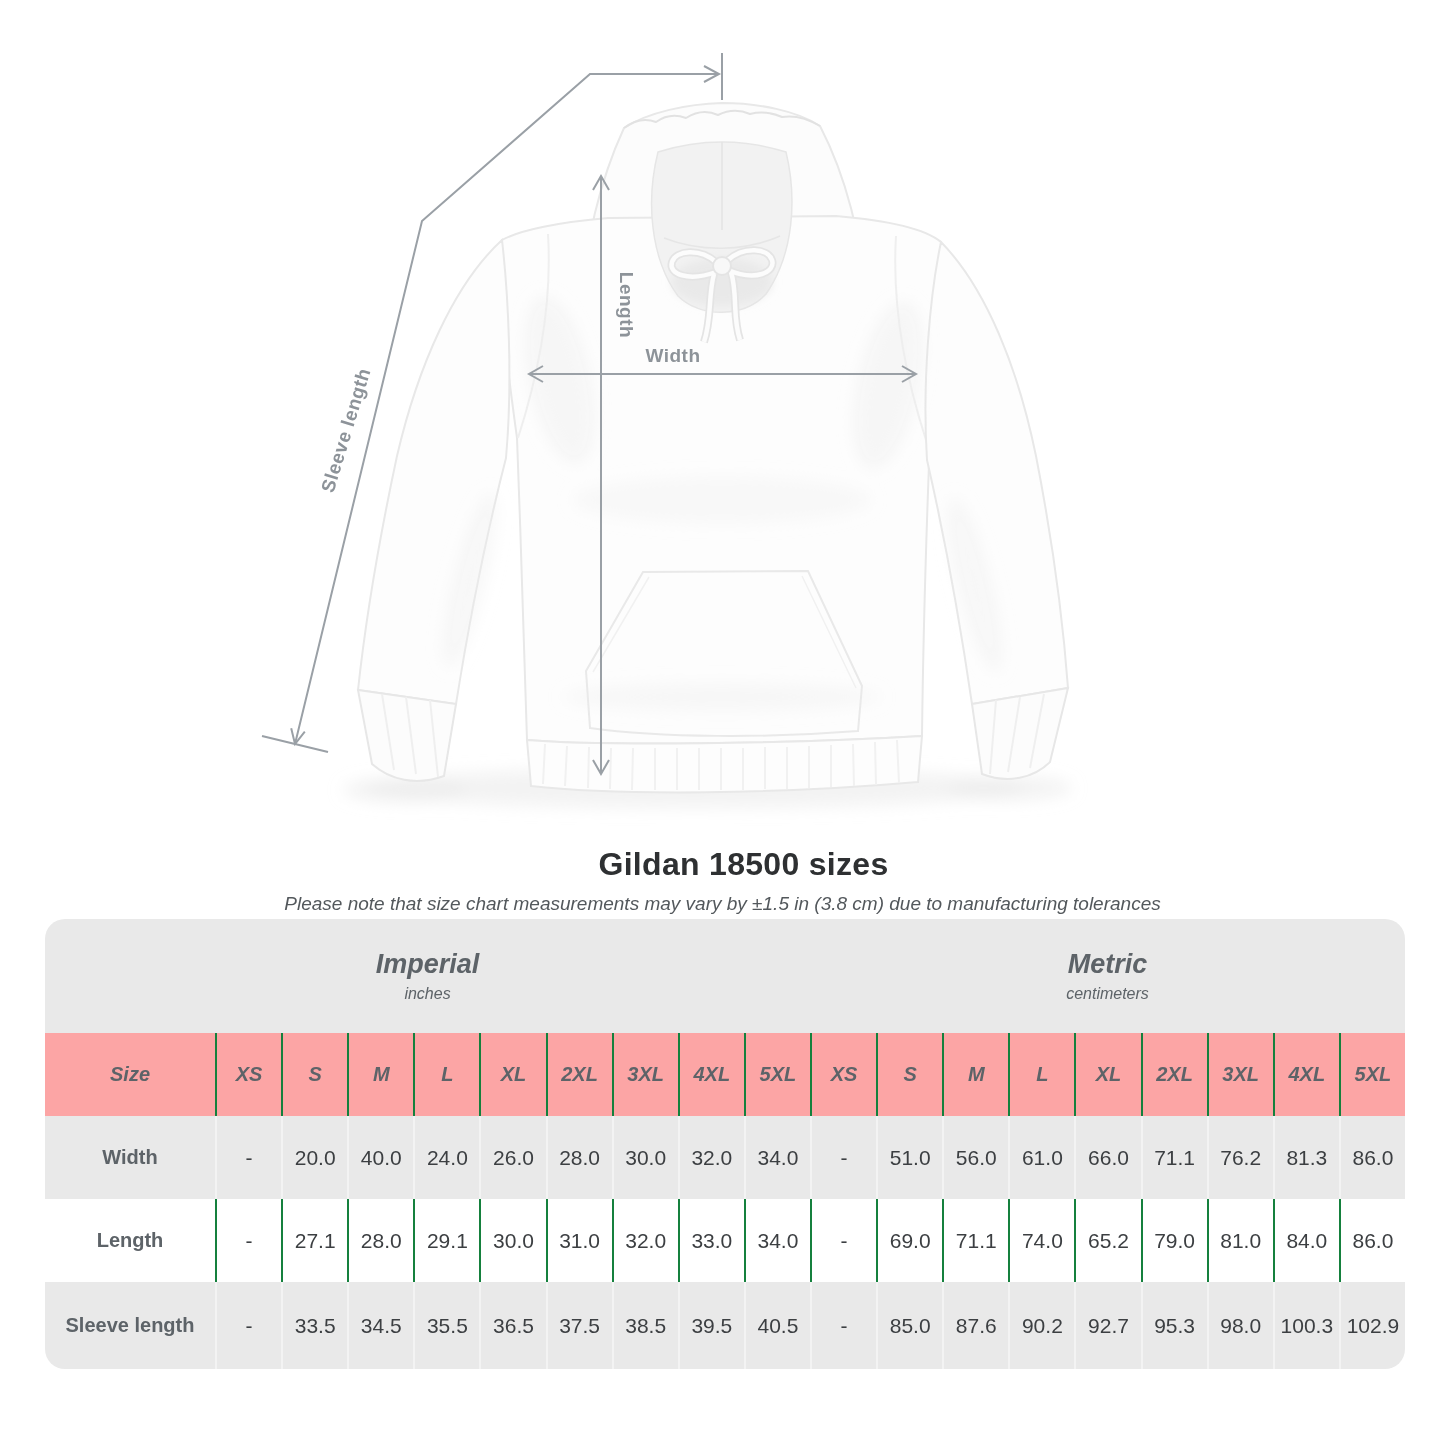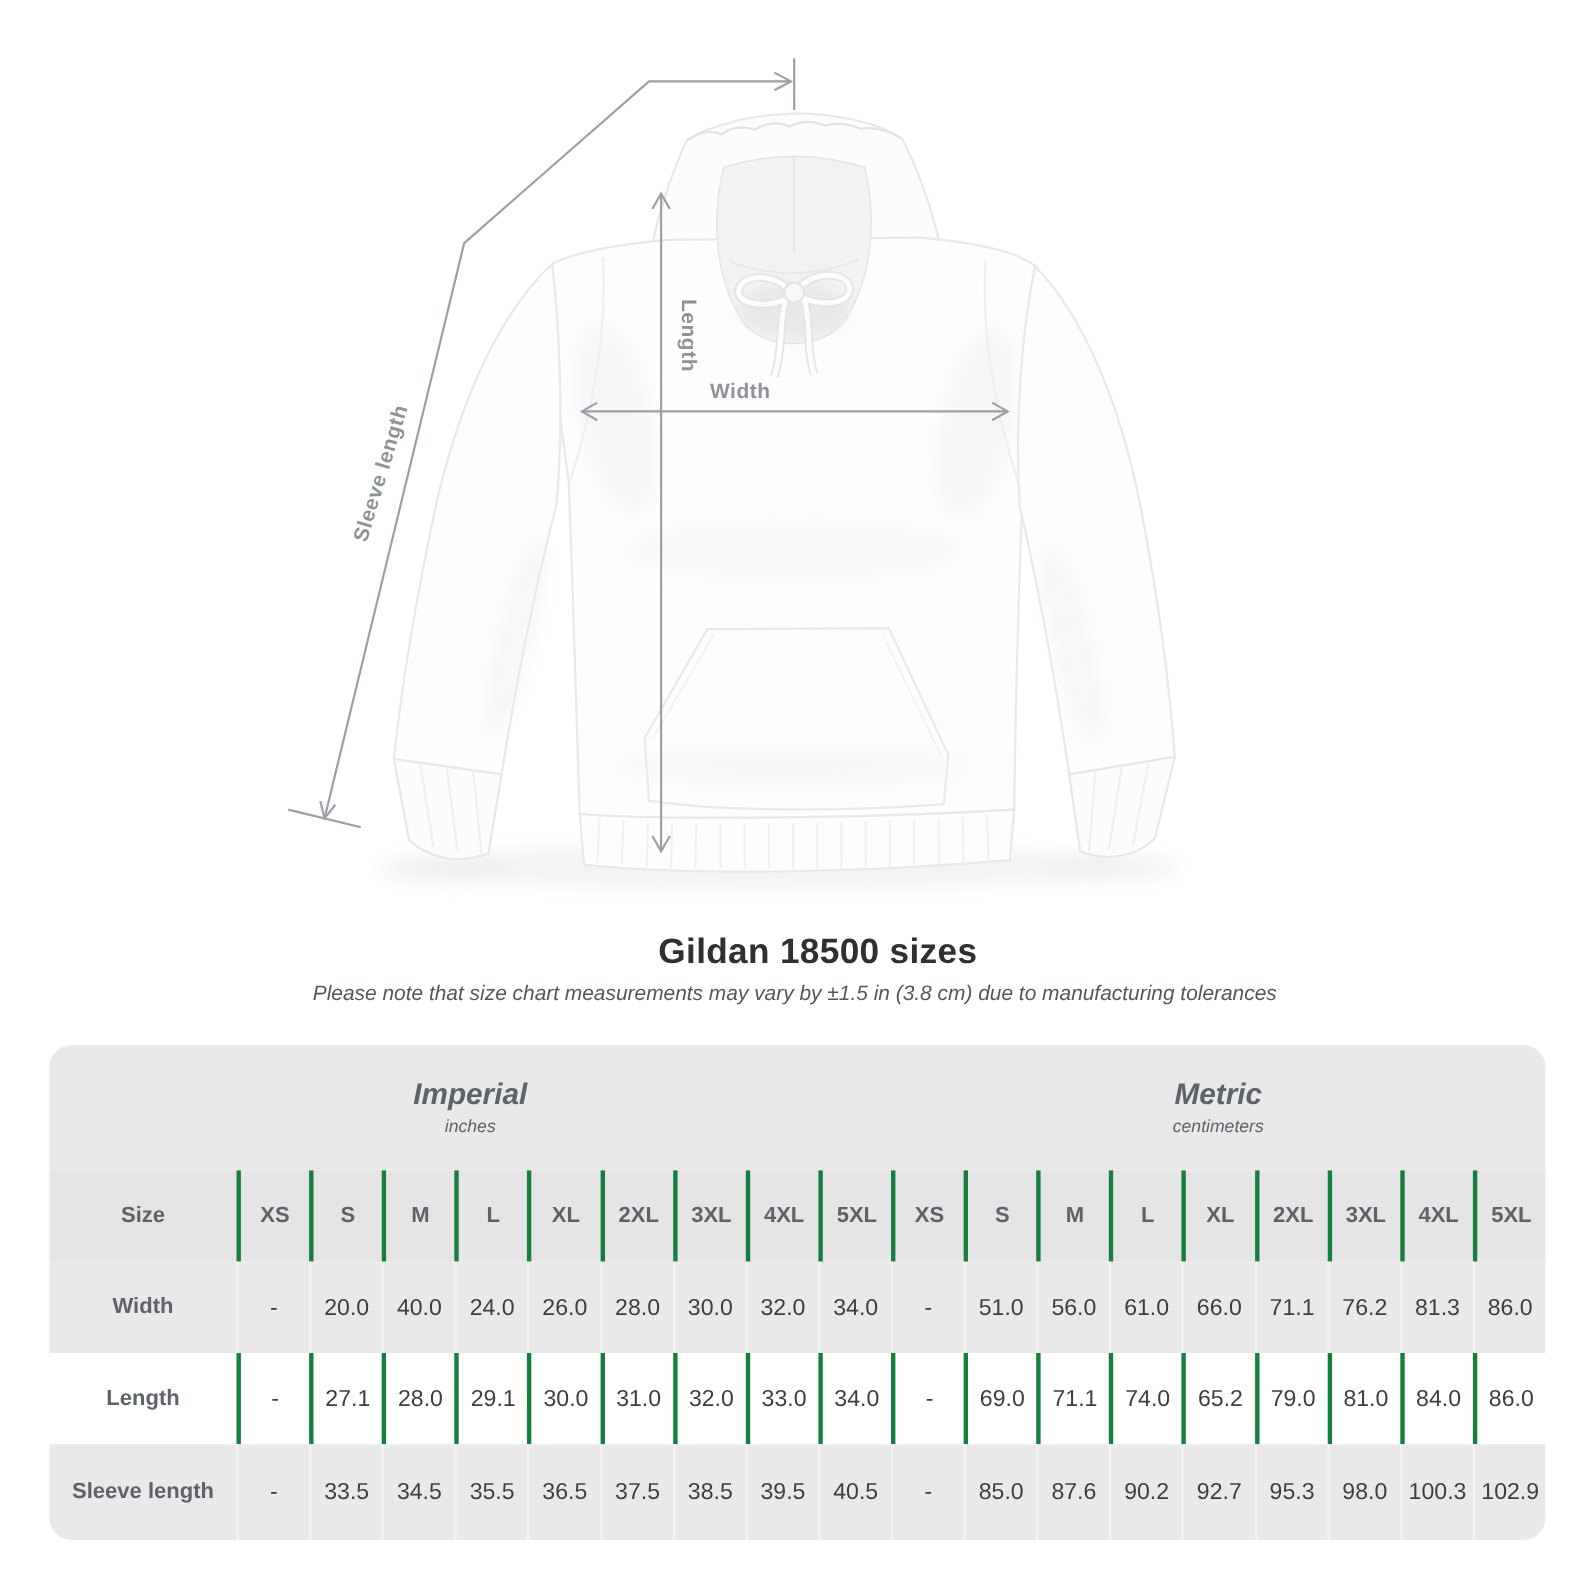--- a/index.html
+++ b/index.html
@@ -7,35 +7,35 @@
   body{width:1445px;height:1445px;font-family:"Liberation Sans",sans-serif;overflow:hidden;}
   .page{position:relative;width:1445px;height:1445px;background:#ffffff;}
 
   .figure{position:absolute;left:0;top:0;width:1445px;height:830px;}
 
   .title{position:absolute;left:0;top:846px;width:1445px;text-align:center;
          font-size:32px;font-weight:bold;color:#2e3032;letter-spacing:.3px;margin-left:21px;}
   .subtitle{position:absolute;left:0;top:893px;width:1445px;text-align:center;
          font-size:19px;font-style:italic;color:#53585c;}
 
-  .size-table{position:absolute;left:45px;top:950px;width:1360px;
+  .size-table{position:absolute;left:45px;top:919px;width:1360px;
     display:grid;grid-template-columns:170px repeat(18,1fr);
     grid-template-rows:114px 83px 83px 83px 87px;}
   .cell{display:flex;align-items:center;justify-content:center;min-width:0;}
   .band{background:#e9e9e9;flex-direction:column;gap:5px;}
   .band-imperial{grid-row:1;grid-column:1/11;border-top-left-radius:20px;}
   .band-metric{grid-row:1;grid-column:11/20;border-top-right-radius:20px;}
   .band .bh{font-size:27px;font-weight:bold;font-style:italic;color:#5d6368;}
   .band .bu{font-size:16px;font-style:italic;color:#5d6368;}
-  .hdr{font-size:20px;font-weight:bold;color:#5d6368;background:#e5e5e5;}
+  .hdr{font-size:20px;font-weight:bold;color:#5d6368;background:#fca5a5;font-style:italic;}
   .lbl{font-size:20px;font-weight:bold;color:#5d6368;}
   .val{font-size:21px;color:#3c3f42;}
   .gray{background:#e9e9e9;}
   .white{background:#ffffff;}
-  .sep-w{border-left:4px solid #15803d;}
+  .sep-w{border-left:2px solid #15803d;}
   .sep-g{border-left:2px solid #f3f3f3;}
   .corner-bl{border-bottom-left-radius:20px;}
   .corner-br{border-bottom-right-radius:20px;}
 
   .ann-text{font-size:19px;font-weight:bold;fill:#8d9399;letter-spacing:.5px;}
 </style>
 </head>
 <body>
 
 <div class="page">

